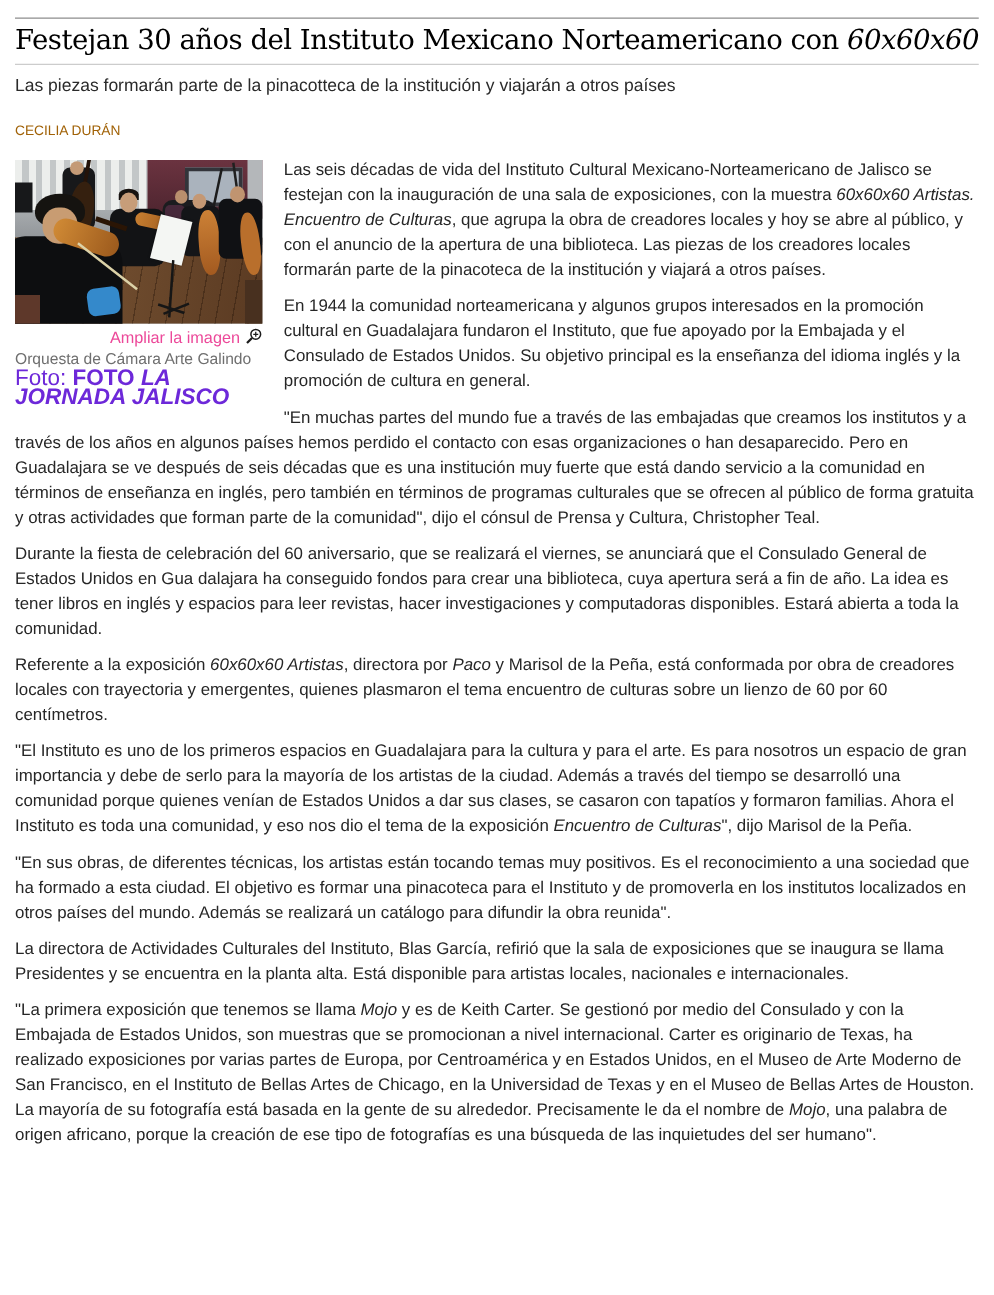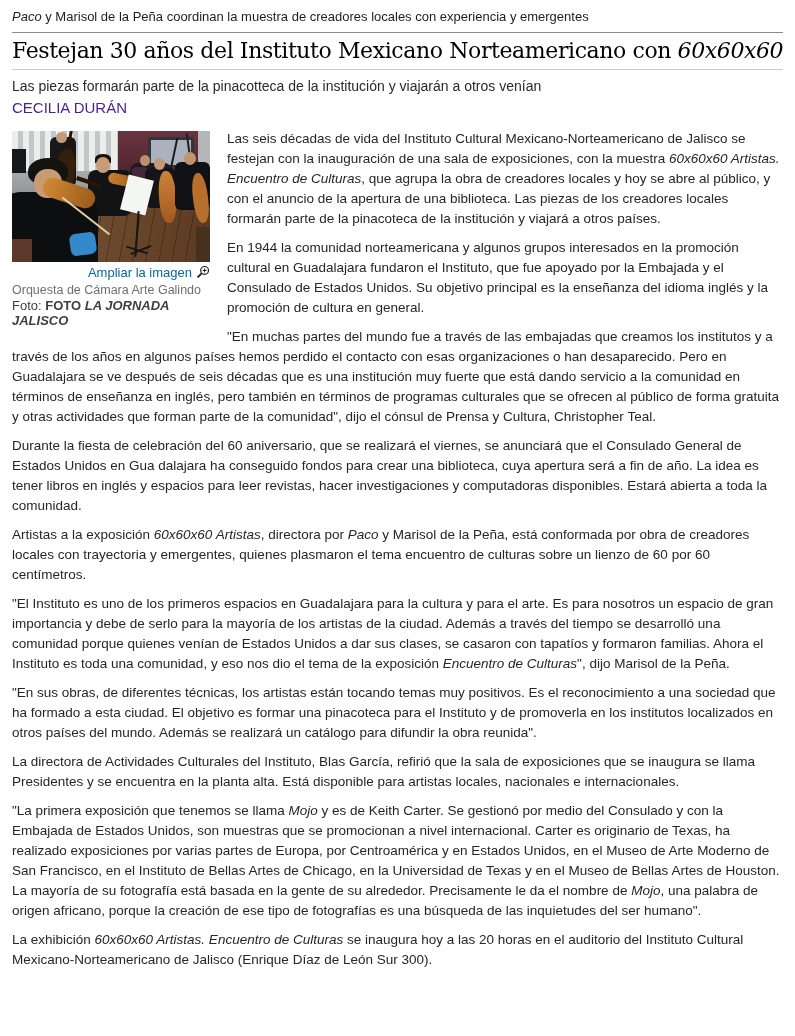--- a/index.html
+++ b/index.html
@@ -19,21 +19,21 @@
   h1.headline{
     margin:4px 0 0 0;
     font-family:"DejaVu Serif","Liberation Serif",serif;
     font-weight:normal;
     font-size:22px;line-height:28px;letter-spacing:-0.4px;
     color:#000000;white-space:nowrap;overflow:hidden;
   }
   h1.headline i{font-style:italic;}
 
   .subhead{margin:7px 0 0 0;font-size:14px;line-height:18px;color:#2a2a2a;}
-  .byline{margin:5px 0 0 0;font-size:15px;line-height:16px;color:#4c1d95;}
+  .byline{margin:20px 0 0 0;font-size:11px;line-height:16px;color:#a16207;}
 
   .article{margin-top:13px;font-size:13.5px;line-height:20px;color:#262626;}
   .article p{margin:0 0 9px 0;}
   .article i{font-style:italic;}
 
   
   .photo-figure{float:left;width:198px;margin:2px 17px 0 0;}
   .photo{position:relative;width:198px;height:131px;overflow:hidden;background:#b9bcbf;cursor:pointer;}
   .photo div{position:absolute;}
 
@@ -82,41 +82,40 @@
   .ph-fg-hair{left:16px;top:27px;width:40px;height:27px;background:#151310;border-radius:50% 50% 42% 42%;}
   .ph-fg-face{left:22px;top:38px;width:28px;height:29px;background:#c89c72;border-radius:46%;}
   .ph-fg-body{left:-8px;top:61px;width:94px;height:72px;background:#0d0e10;border-radius:16px 22px 0 0;}
   .ph-fg-violin{left:30px;top:52px;width:54px;height:20px;background:linear-gradient(95deg,#d08a35,#9c5a1d);border-radius:10px;transform:rotate(18deg);}
   .ph-fg-board{left:64px;top:49px;width:26px;height:4px;background:#2a1505;transform:rotate(18deg);}
   .ph-fg-bow{left:44px;top:84px;width:60px;height:2px;background:#dcd2a8;transform:rotate(38deg);}
   .ph-blue{left:58px;top:102px;width:26px;height:22px;background:#3489cb;border-radius:6px;transform:rotate(-8deg);}
   .ph-chair-l{left:0;top:108px;width:20px;height:23px;background:#5e382a;}
   .ph-chair-r{left:184px;top:96px;width:14px;height:35px;background:#48301f;}
 
-  .enlarge{margin-top:3px;font-size:13px;line-height:16px;color:#0369a1;text-align:right;cursor:pointer;}
+  .enlarge{margin-top:3px;font-size:13px;line-height:16px;color:#ec4899;text-align:right;cursor:pointer;}
   .enlarge svg{vertical-align:-2px;margin-left:4px;}
   .cap{font-size:12.5px;line-height:15px;color:#6f6f6f;margin-top:2px;}
-  .credit{font-size:13px;line-height:15px;color:#404040;}
+  .credit{font-size:18px;line-height:15px;color:#6d28d9;}
   .credit b{font-weight:bold;}
   .credit .it{font-style:italic;}
 </style>
 </head>
 <body>
 
 <div class="page">
 
-  <p class="kicker"><i>Paco</i><span> y Marisol de la Peña coordinan la muestra de creadores locales con experiencia y emergentes</span></p>
 
   <div class="rule"></div>
 
   <h1 class="headline"><span>Festejan 30 años del Instituto Mexicano Norteamericano con </span><i>60x60x60 Artistas</i></h1>
 
   <div class="rule rule-light"></div>
 
-  <p class="subhead">Las piezas formarán parte de la pinacotteca de la institución y viajarán a otros venían</p>
+  <p class="subhead">Las piezas formarán parte de la pinacotteca de la institución y viajarán a otros países</p>
 
   <p class="byline">CECILIA DURÁN</p>
 
   <div class="article">
 
     <figure class="photo-figure" style="margin-left:0">
       <div class="photo">
         <div class="ph-blinds"></div>
         <div class="ph-wall-shade"></div>
         <div class="ph-maroon"></div>
@@ -165,21 +164,20 @@
             <path d="M5.6 8.4L1.6 12.4" stroke="#1c1c1c" stroke-width="1.8"></path>
           </svg></div>
       <figcaption class="cap">Orquesta de Cámara Arte Galindo</figcaption>
       <div class="credit"><span>Foto: </span><b>FOTO </b><b class="it">LA JORNADA JALISCO</b></div>
     </figure>
 
   <p><span>Las seis décadas de vida del Instituto Cultural Mexicano-Norteamericano de Jalisco se festejan con la inauguración de una sala de exposiciones, con la muestra </span><i>60x60x60 Artistas. Encuentro de Culturas</i><span>, que agrupa la obra de creadores locales y hoy se abre al público, y con el anuncio de la apertura de una biblioteca. Las piezas de los creadores locales formarán parte de la pinacoteca de la institución y viajará a otros países.</span></p>
       <p><span>En 1944 la comunidad norteamericana y algunos grupos interesados en la promoción cultural en Guadalajara fundaron el Instituto, que fue apoyado por la Embajada y el Consulado de Estados Unidos. Su objetivo principal es la enseñanza del idioma inglés y la promoción de cultura en general.</span></p>
       <p><span>"En muchas partes del mundo fue a través de las embajadas que creamos los institutos y a través de los años en algunos países hemos perdido el contacto con esas organizaciones o han desaparecido. Pero en Guadalajara se ve después de seis décadas que es una institución muy fuerte que está dando servicio a la comunidad en términos de enseñanza en inglés, pero también en términos de programas culturales que se ofrecen al público de forma gratuita y otras actividades que forman parte de la comunidad", dijo el cónsul de Prensa y Cultura, Christopher Teal.</span></p>
       <p><span>Durante la fiesta de celebración del 60 aniversario, que se realizará el viernes, se anunciará que el Consulado General de Estados Unidos en Gua dalajara ha conseguido fondos para crear una biblioteca, cuya apertura será a fin de año. La idea es tener libros en inglés y espacios para leer revistas, hacer investigaciones y computadoras disponibles. Estará abierta a toda la comunidad.</span></p>
-      <p><span>Artistas a la exposición </span><i>60x60x60 Artistas</i><span>, directora por </span><i>Paco</i><span> y Marisol de la Peña, está conformada por obra de creadores locales con trayectoria y emergentes, quienes plasmaron el tema encuentro de culturas sobre un lienzo de 60 por 60 centímetros.</span></p>
+      <p><span>Referente a la exposición </span><i>60x60x60 Artistas</i><span>, directora por </span><i>Paco</i><span> y Marisol de la Peña, está conformada por obra de creadores locales con trayectoria y emergentes, quienes plasmaron el tema encuentro de culturas sobre un lienzo de 60 por 60 centímetros.</span></p>
       <p><span>"El Instituto es uno de los primeros espacios en Guadalajara para la cultura y para el arte. Es para nosotros un espacio de gran importancia y debe de serlo para la mayoría de los artistas de la ciudad. Además a través del tiempo se desarrolló una comunidad porque quienes venían de Estados Unidos a dar sus clases, se casaron con tapatíos y formaron familias. Ahora el Instituto es toda una comunidad, y eso nos dio el tema de la exposición </span><i>Encuentro de Culturas</i><span>", dijo Marisol de la Peña.</span></p>
       <p><span>"En sus obras, de diferentes técnicas, los artistas están tocando temas muy positivos. Es el reconocimiento a una sociedad que ha formado a esta ciudad. El objetivo es formar una pinacoteca para el Instituto y de promoverla en los institutos localizados en otros países del mundo. Además se realizará un catálogo para difundir la obra reunida".</span></p>
       <p><span>La directora de Actividades Culturales del Instituto, Blas García, refirió que la sala de exposiciones que se inaugura se llama Presidentes y se encuentra en la planta alta. Está disponible para artistas locales, nacionales e internacionales.</span></p>
       <p><span>"La primera exposición que tenemos se llama </span><i>Mojo</i><span> y es de Keith Carter. Se gestionó por medio del Consulado y con la Embajada de Estados Unidos, son muestras que se promocionan a nivel internacional. Carter es originario de Texas, ha realizado exposiciones por varias partes de Europa, por Centroamérica y en Estados Unidos, en el Museo de Arte Moderno de San Francisco, en el Instituto de Bellas Artes de Chicago, en la Universidad de Texas y en el Museo de Bellas Artes de Houston. La mayoría de su fotografía está basada en la gente de su alrededor. Precisamente le da el nombre de </span><i>Mojo</i><span>, una palabra de origen africano, porque la creación de ese tipo de fotografías es una búsqueda de las inquietudes del ser humano".</span></p>
-      <p><span>La exhibición </span><i>60x60x60 Artistas. Encuentro de Culturas</i><span> se inaugura hoy a las 20 horas en el auditorio del Instituto Cultural Mexicano-Norteamericano de Jalisco (Enrique Díaz de León Sur 300).</span></p>
     </div>
 
 </div>
 
 </body></html>

